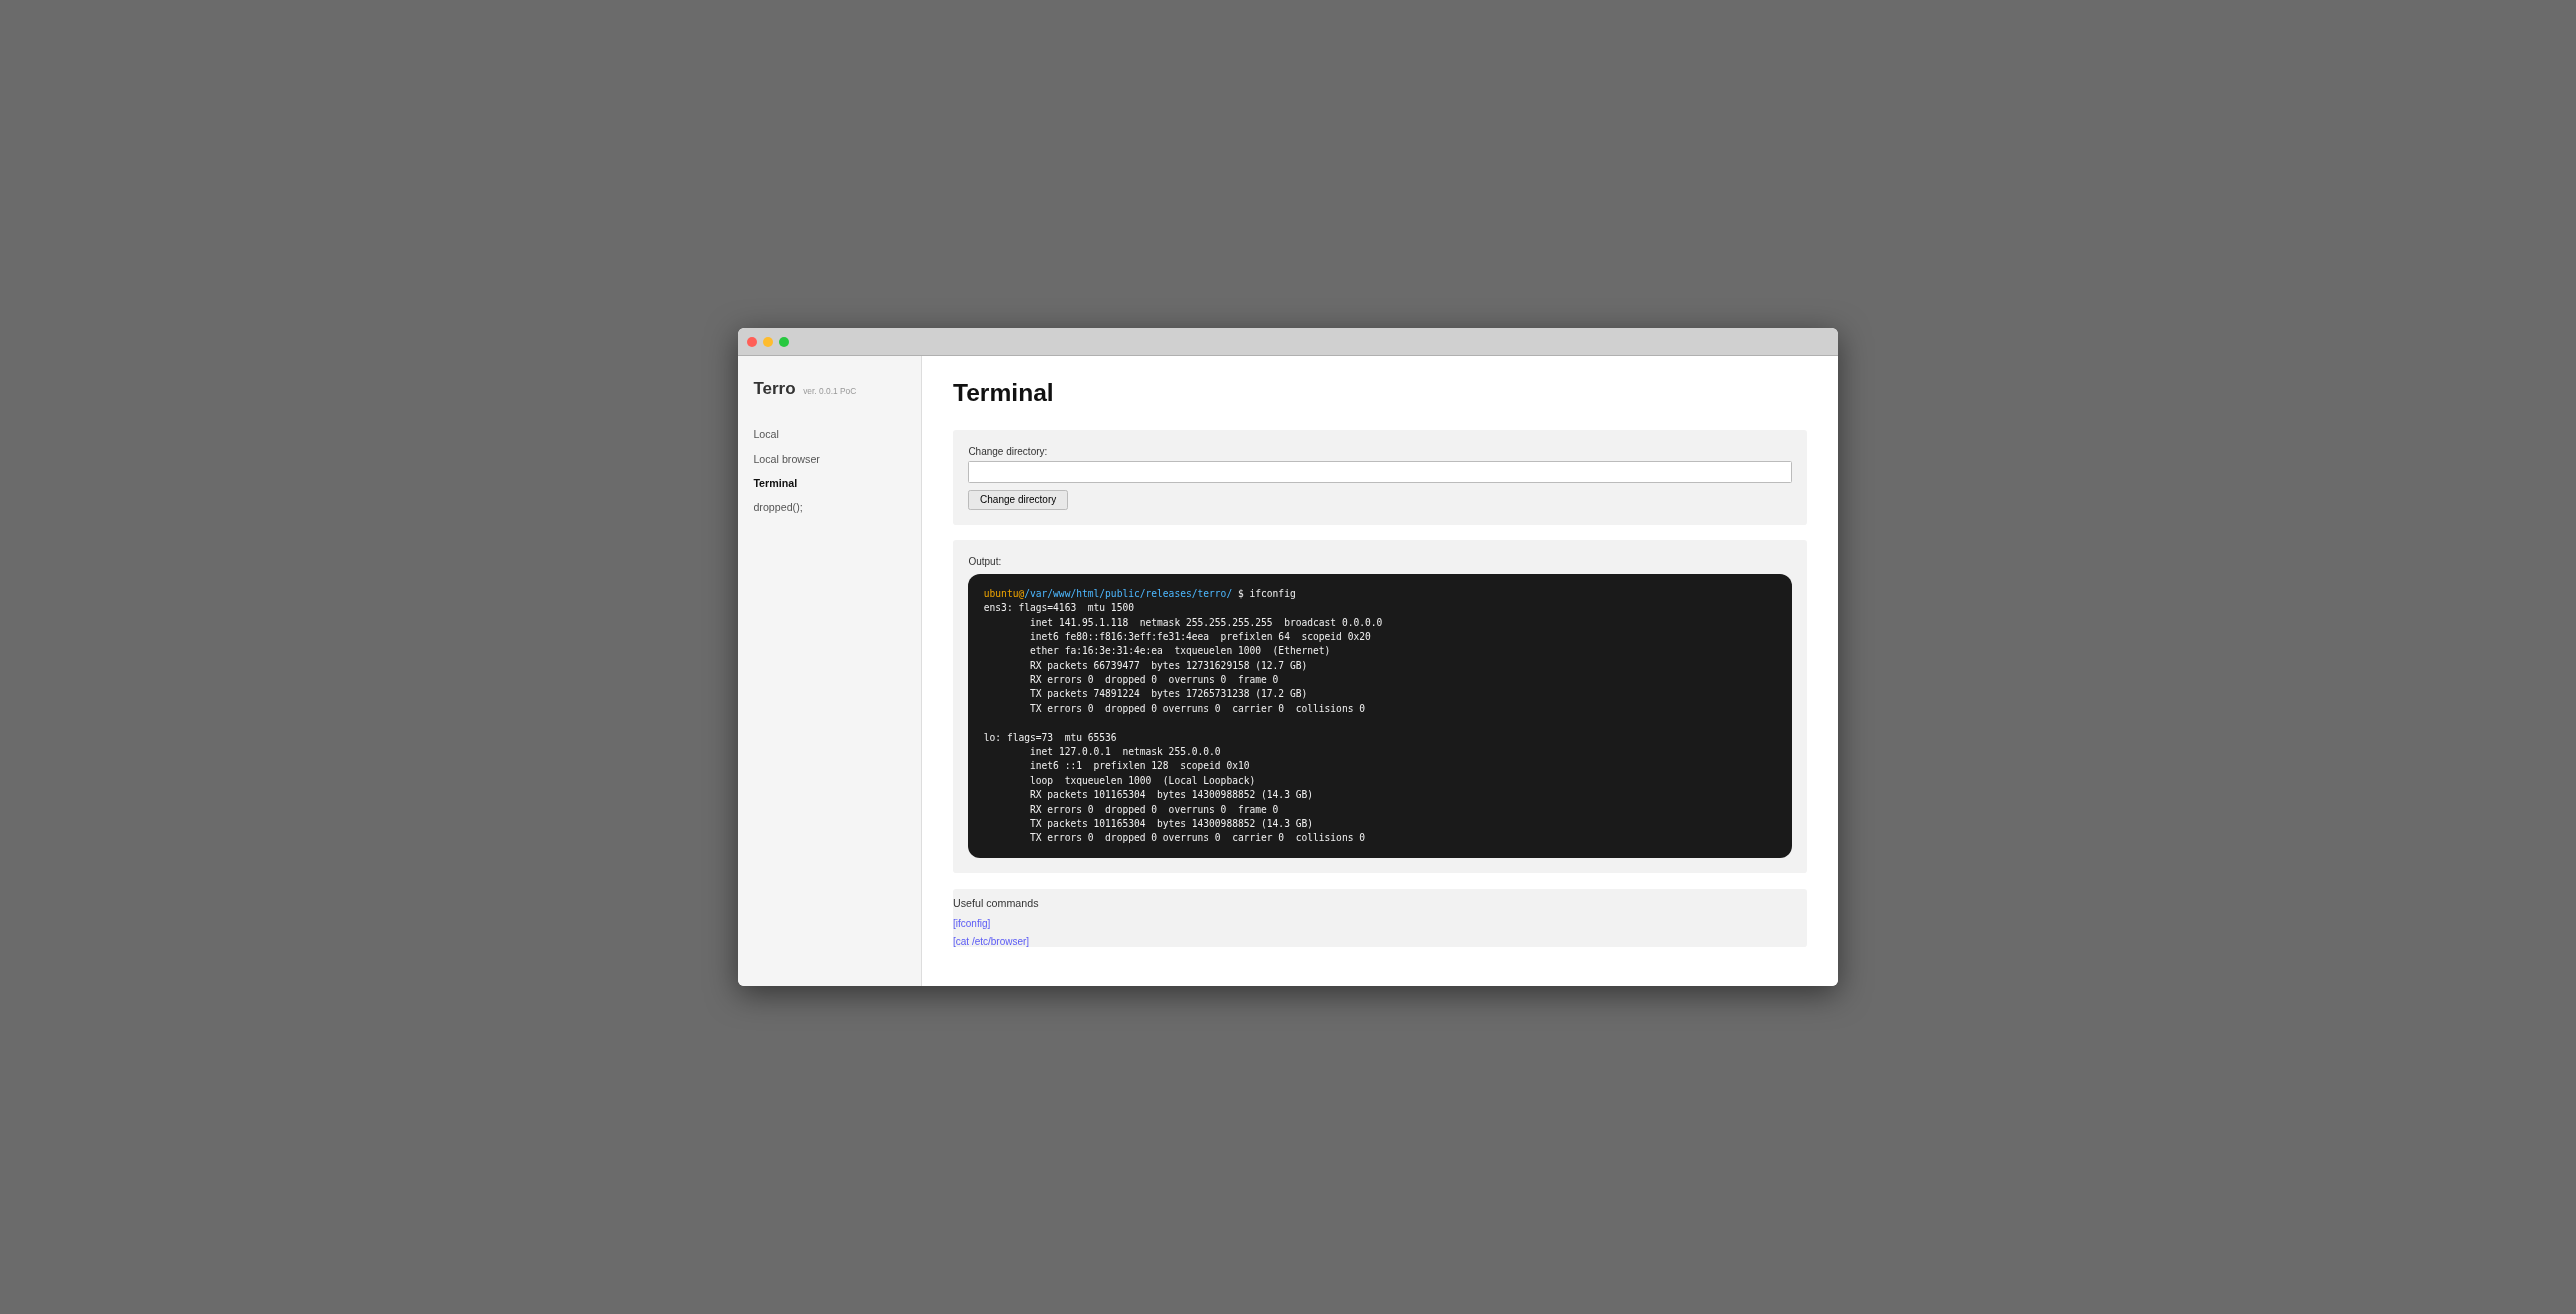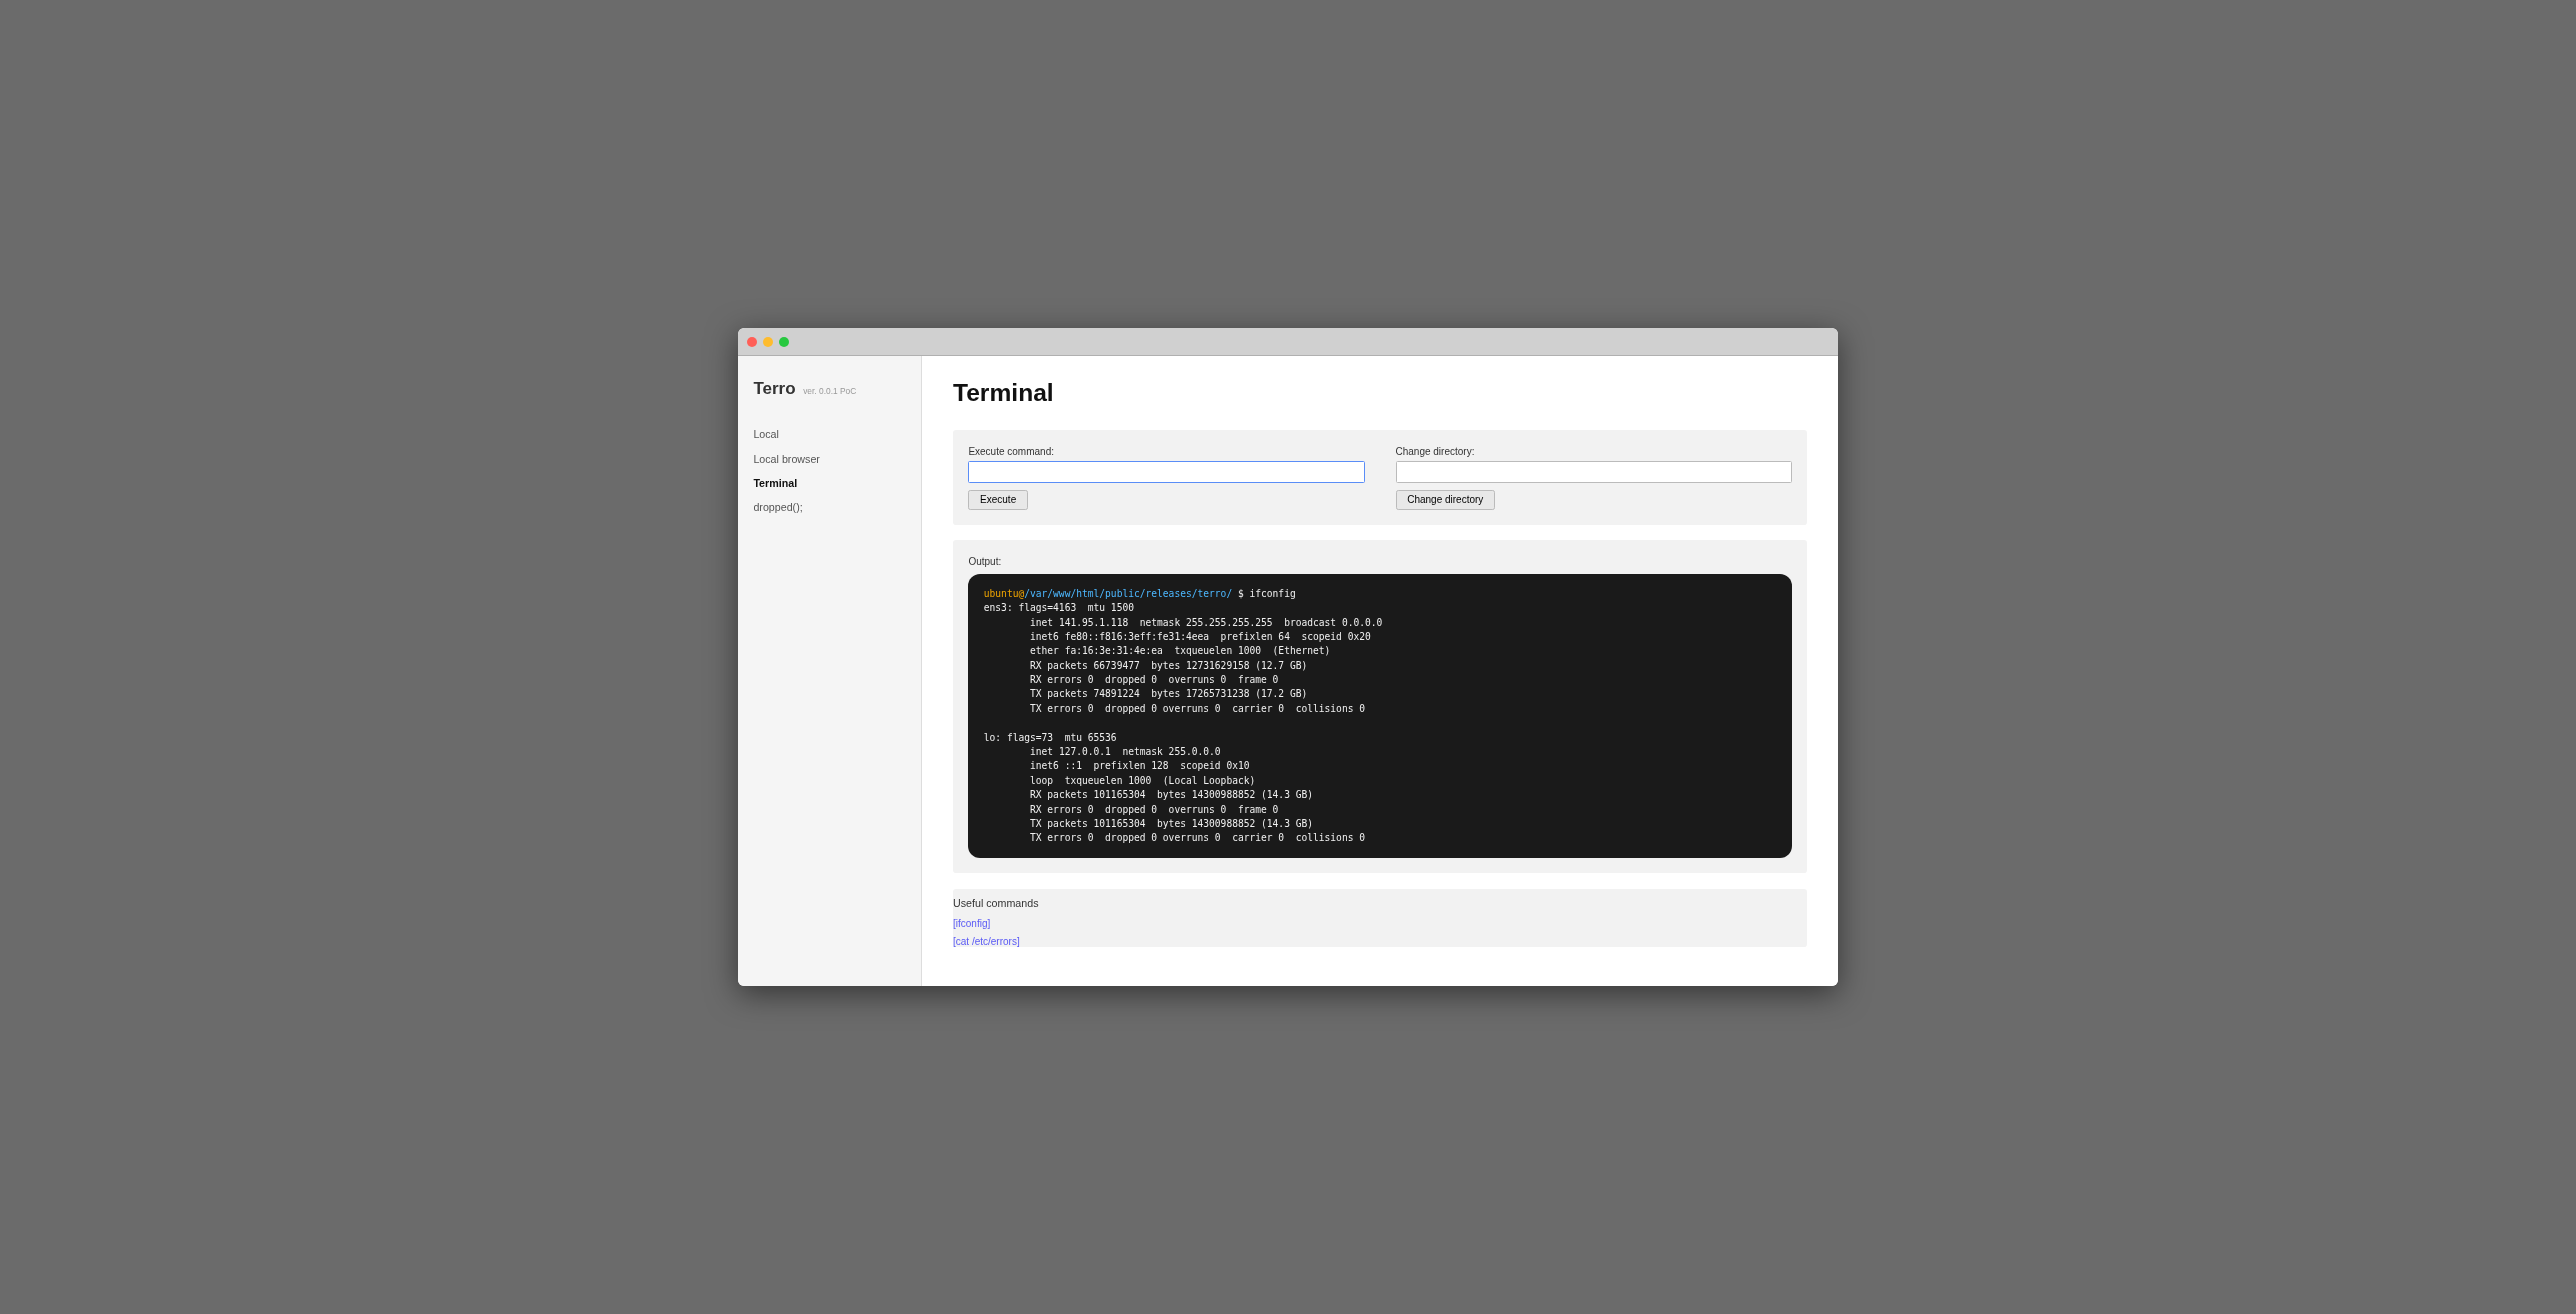--- a/index.html
+++ b/index.html
@@ -286,25 +286,20 @@
         </li>
       </ul>
     </div>
 
     <div class="main-content">
       <h1 class="page-title">Terminal</h1>
 
       <div class="panel">
         <div class="command-section">
 
-          <div class="command-group">
-            <label>Execute command:</label>
-            <input type="text" style="">
-            <button>Execute</button>
-          </div>
 
           <div class="change-dir-group">
             <label>Change directory:</label>
             <input type="text" class="no-focus" style="">
             <button>Change directory</button>
           </div>
 
         </div>
       </div>
 
@@ -329,20 +324,20 @@
         RX errors 0  dropped 0  overruns 0  frame 0
         TX packets 101165304  bytes 14300988852 (14.3 GB)
         TX errors 0  dropped 0 overruns 0  carrier 0  collisions 0</span></pre>
         </div>
       </div>
 
       <div class="panel useful-commands-section">
         <div class="useful-commands-title">Useful commands</div>
         <div class="useful-commands-links">
           <a href="#">[ifconfig]</a>
-          <a href="#">[cat /etc/errors]</a>
+          <a href="#">[cat /etc/browser]</a>
         </div>
       </div>
 
     </div>
   </div>
 </div>
 
 
 </body></html>

